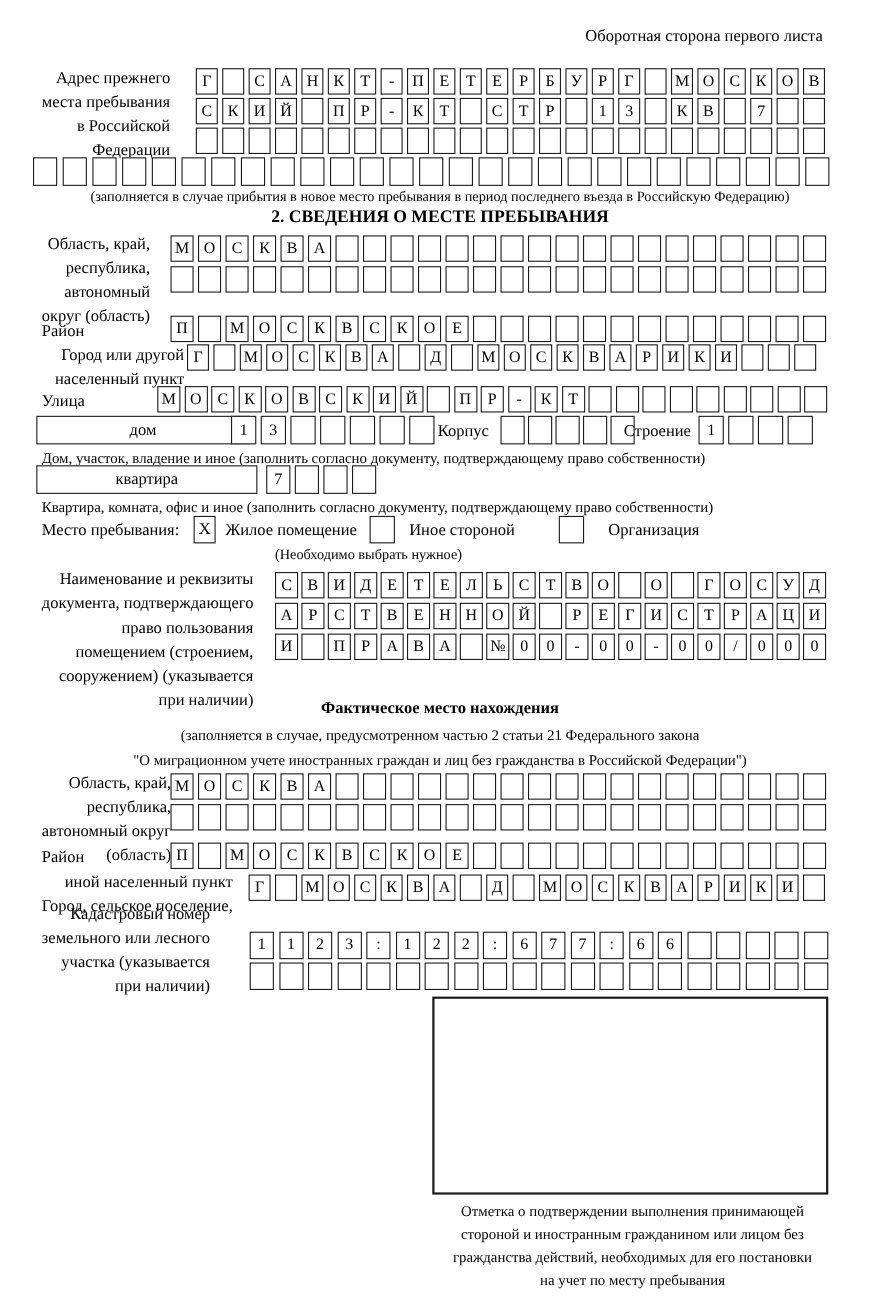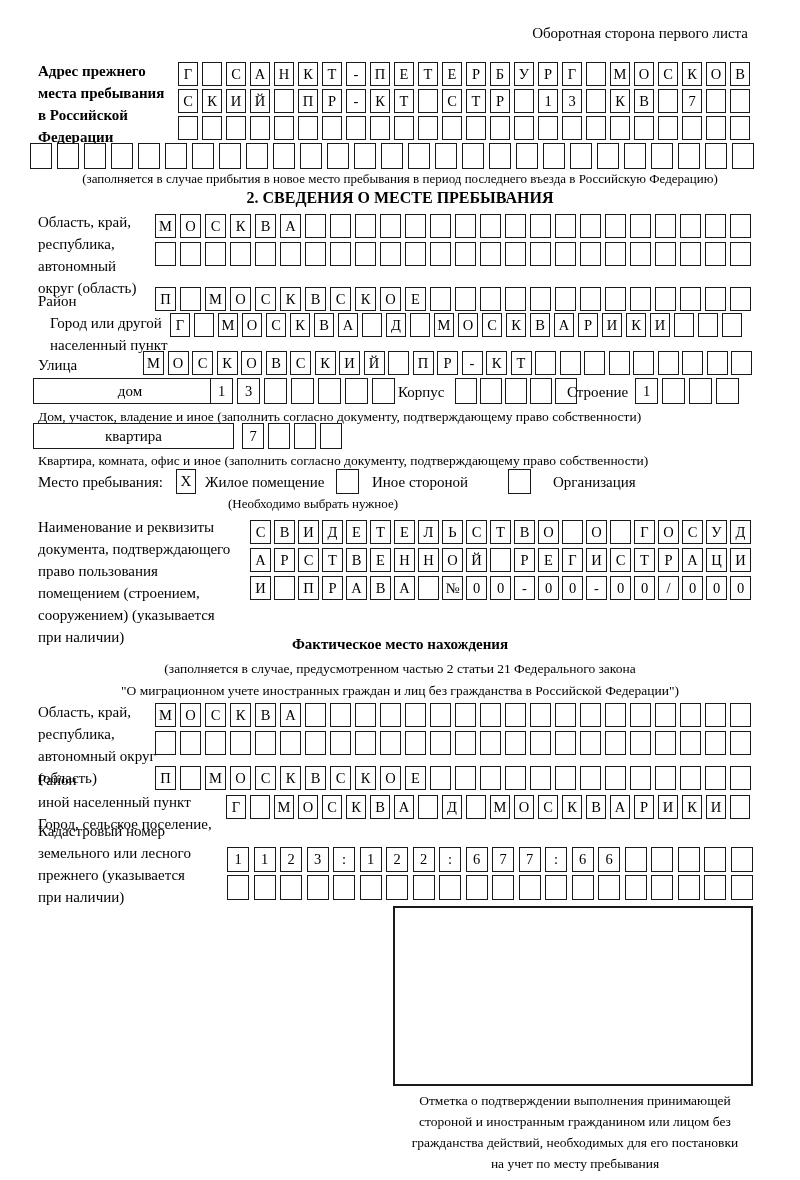--- a/index.html
+++ b/index.html
@@ -1,20 +1,20 @@
 <!DOCTYPE html>
 <html><head>
 <meta charset="utf-8">
 <style>
   html,body{margin:0;padding:0;background:#fff;}
   .page{
     position:relative;width:800px;height:1180px;background:#fff;color:#000;
     font-family:"Liberation Serif","DejaVu Serif",serif;overflow:hidden;
   }
-  .label{position:absolute;font-size:15px;line-height:22px;white-space:nowrap;}
+  .label{position:absolute;font-size:15px;line-height:22px;white-space:nowrap;text-align:right;}
   .note{position:absolute;font-size:13px;white-space:nowrap;}
   .center{left:0;width:800px;text-align:center;white-space:normal;}
   .title{position:absolute;font-size:16px;font-weight:bold;}
   .boxrow{position:absolute;display:flex;gap:var(--g,4px);}
   .cell{
     width:var(--w,21px);height:var(--h,24px);border:1.6px solid #1a1a1a;box-sizing:border-box;
     display:flex;align-items:center;justify-content:center;
     font-size:14.5px;background:#fff;flex:0 0 auto;
   }
   .widebox{
@@ -26,21 +26,21 @@
   .markbox{position:absolute;border:2px solid #1a1a1a;box-sizing:border-box;background:#fff;}
   .caption{position:absolute;font-size:13.5px;line-height:21px;text-align:center;}
 </style>
 </head>
 <body>
 
 <div class="page">
 
   <div class="label" style="top:22px;right:52px;">Оборотная сторона первого листа</div>
 
-  <div class="label" style="left:38px;top:60px;font-weight:bold;">
+  <div class="label" style="left:38px;top:60px;">
       <div>Адрес прежнего</div>
       <div>места пребывания</div>
       <div>в Российской</div>
       <div>Федерации</div>
     </div>
   <div class="boxrow" style="left:178px;top:62px;--w:20px;--g:4px;">
       <span class="cell filled">Г</span>
       <span class="cell"></span>
       <span class="cell filled">С</span>
       <span class="cell filled">А</span>
@@ -333,21 +333,21 @@
     </div>
   <div class="note" style="left:38px;top:453px;font-size:13.5px;">Квартира, комната, офис и иное (заполнить согласно документу, подтверждающему право собственности)</div>
 
   <div class="label" style="left:38px;top:471px;">Место пребывания:</div>
   <div class="checkcell" style="left:176px;top:469px;width:20px;height:25px;">X</div>
   <div class="label" style="left:205px;top:471px;">Жилое помещение</div>
   <div class="checkcell" style="left:336px;top:469px;width:23px;height:25px;"></div>
   <div class="label" style="left:372px;top:471px;">Иное стороной</div>
   <div class="checkcell" style="left:508px;top:469px;width:23px;height:25px;"></div>
   <div class="label" style="left:553px;top:471px;">Организация</div>
-  <div class="note" style="left:228px;top:496px;">(Необходимо выбрать нужное)</div>
+  <div class="note" style="left:250px;top:496px;">(Необходимо выбрать нужное)</div>
 
   <div class="label" style="left:38px;top:516px;">
       <div>Наименование и реквизиты</div>
       <div>документа, подтверждающего</div>
       <div>право пользования</div>
       <div>помещением (строением,</div>
       <div>сооружением) (указывается</div>
       <div>при наличии)</div>
     </div>
   <div class="boxrow" style="left:250px;top:520px;--w:21px;--g:3px;">
@@ -536,21 +536,21 @@
       <span class="cell filled">Р</span>
       <span class="cell filled">И</span>
       <span class="cell filled">К</span>
       <span class="cell filled">И</span>
       <span class="cell"></span>
     </div>
 
   <div class="label" style="left:38px;top:820px;">
       <div>Кадастровый номер</div>
       <div>земельного или лесного</div>
-      <div>прежнего (указывается</div>
+      <div>участка (указывается</div>
       <div>при наличии)</div>
     </div>
   <div class="boxrow" style="left:227px;top:847px;--w:22px;--g:4.5px;--h:25px;">
       <span class="cell filled">1</span>
       <span class="cell filled">1</span>
       <span class="cell filled">2</span>
       <span class="cell filled">3</span>
       <span class="cell filled">:</span>
       <span class="cell filled">1</span>
       <span class="cell filled">2</span>

